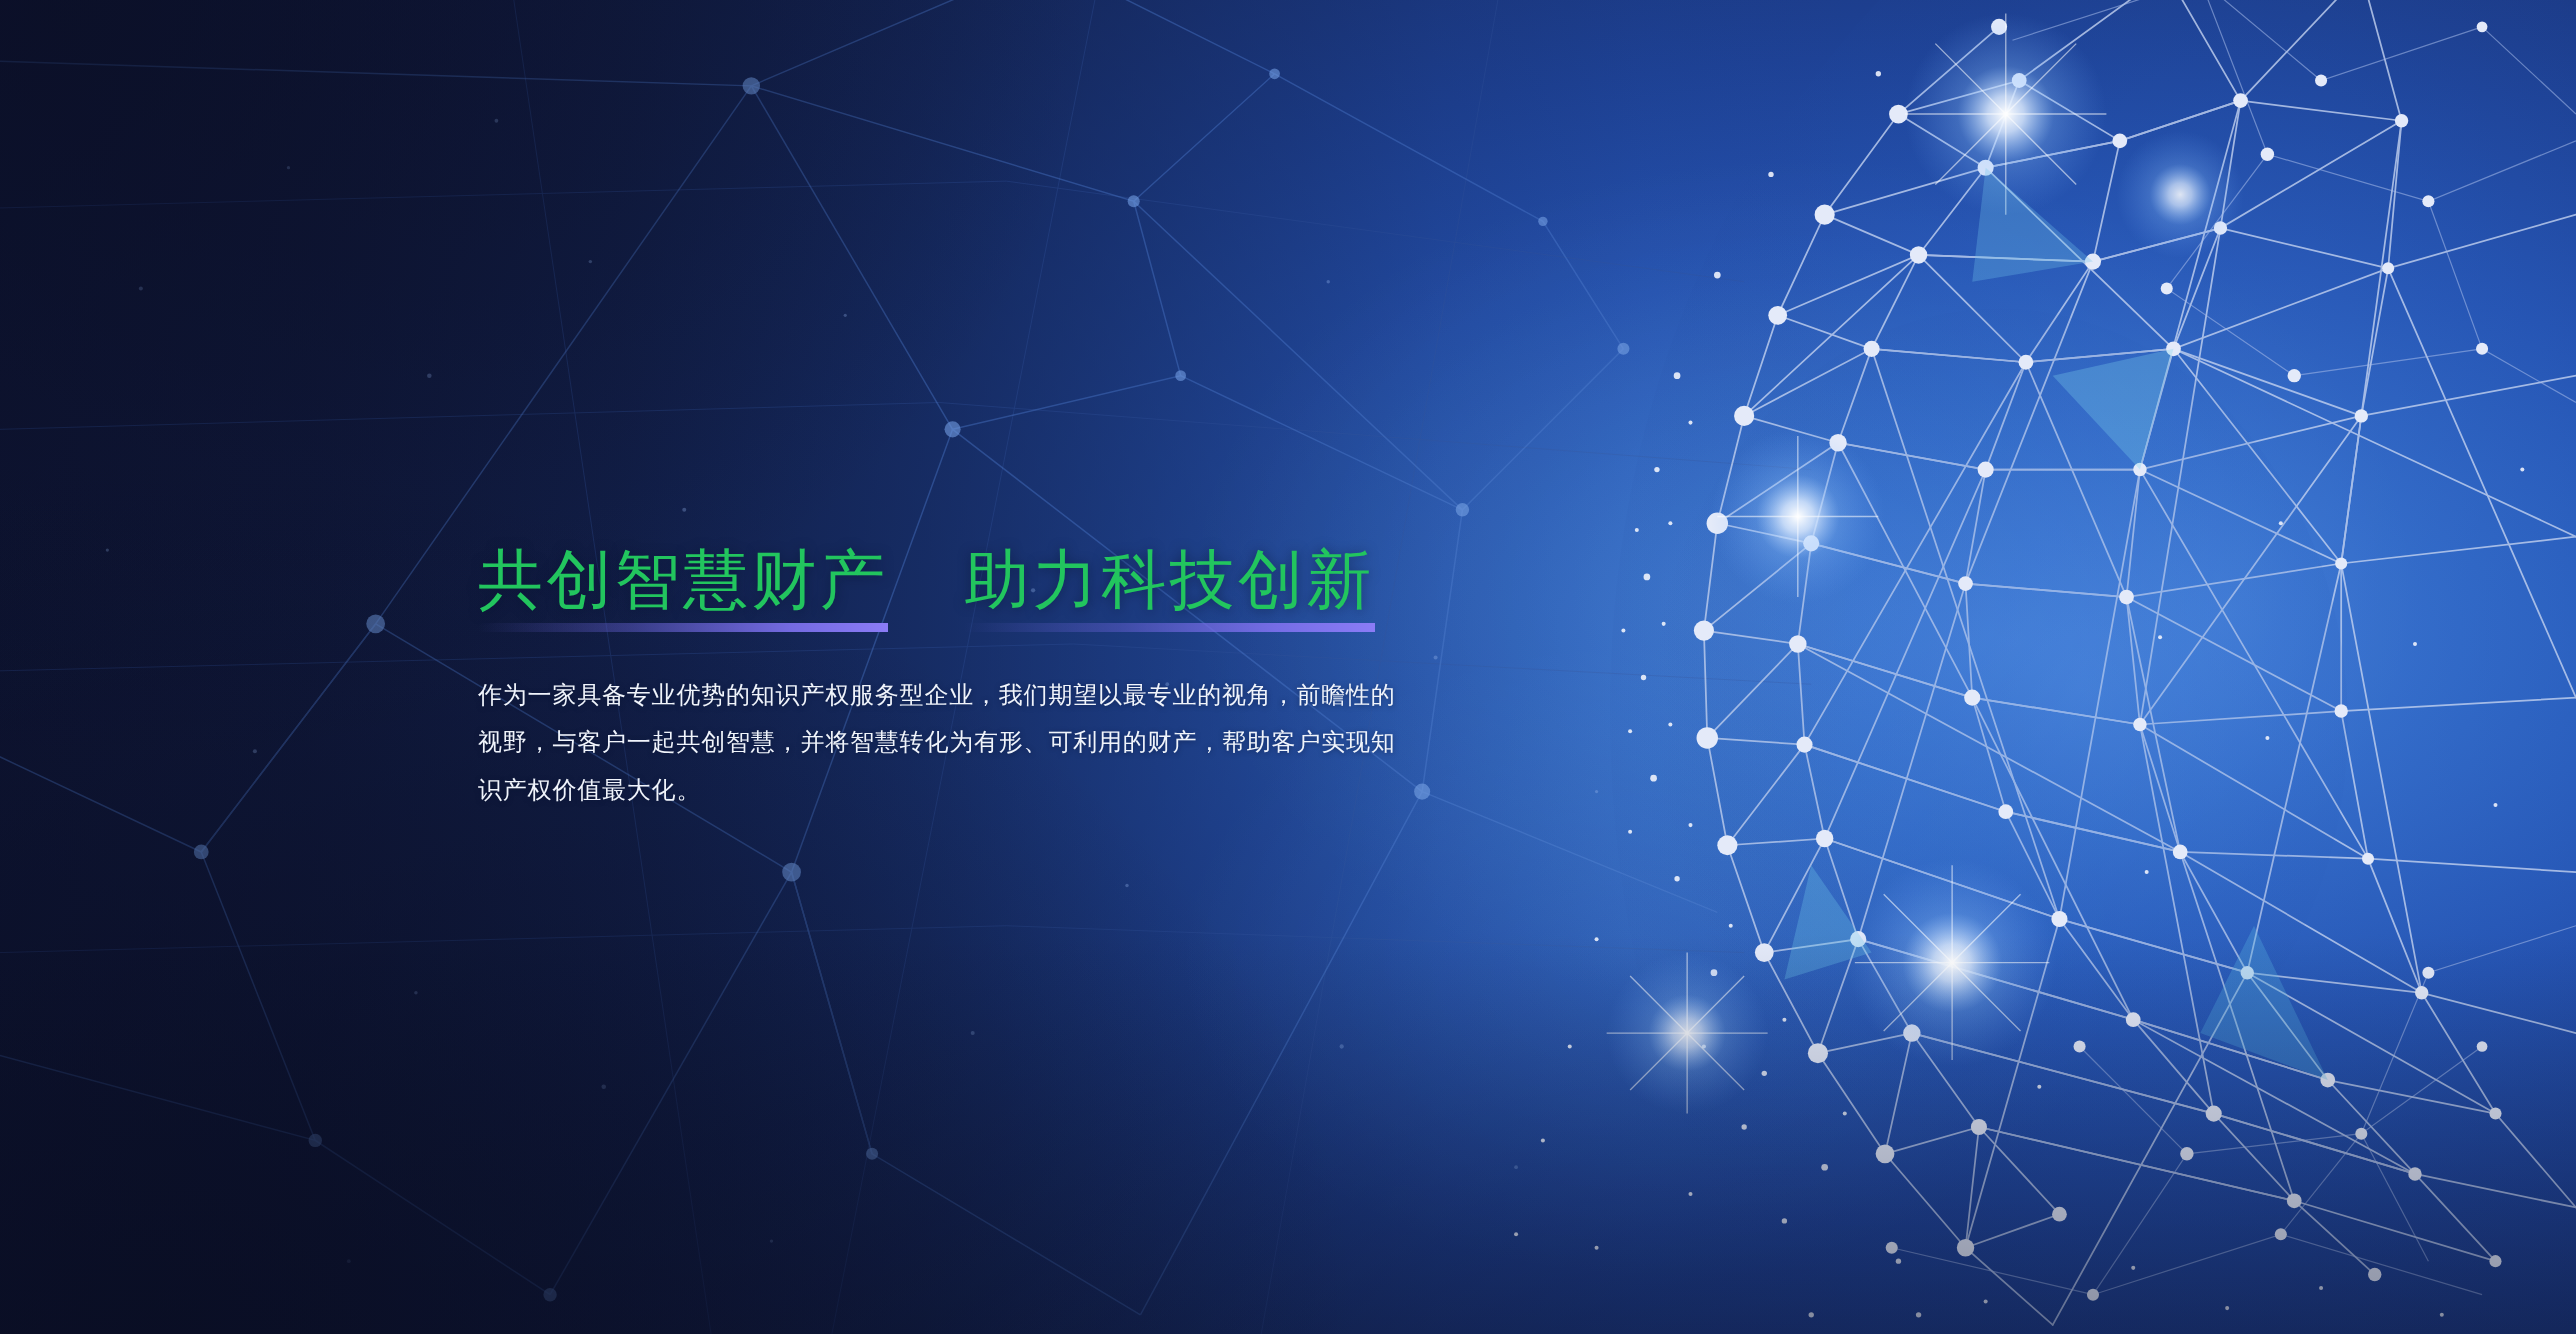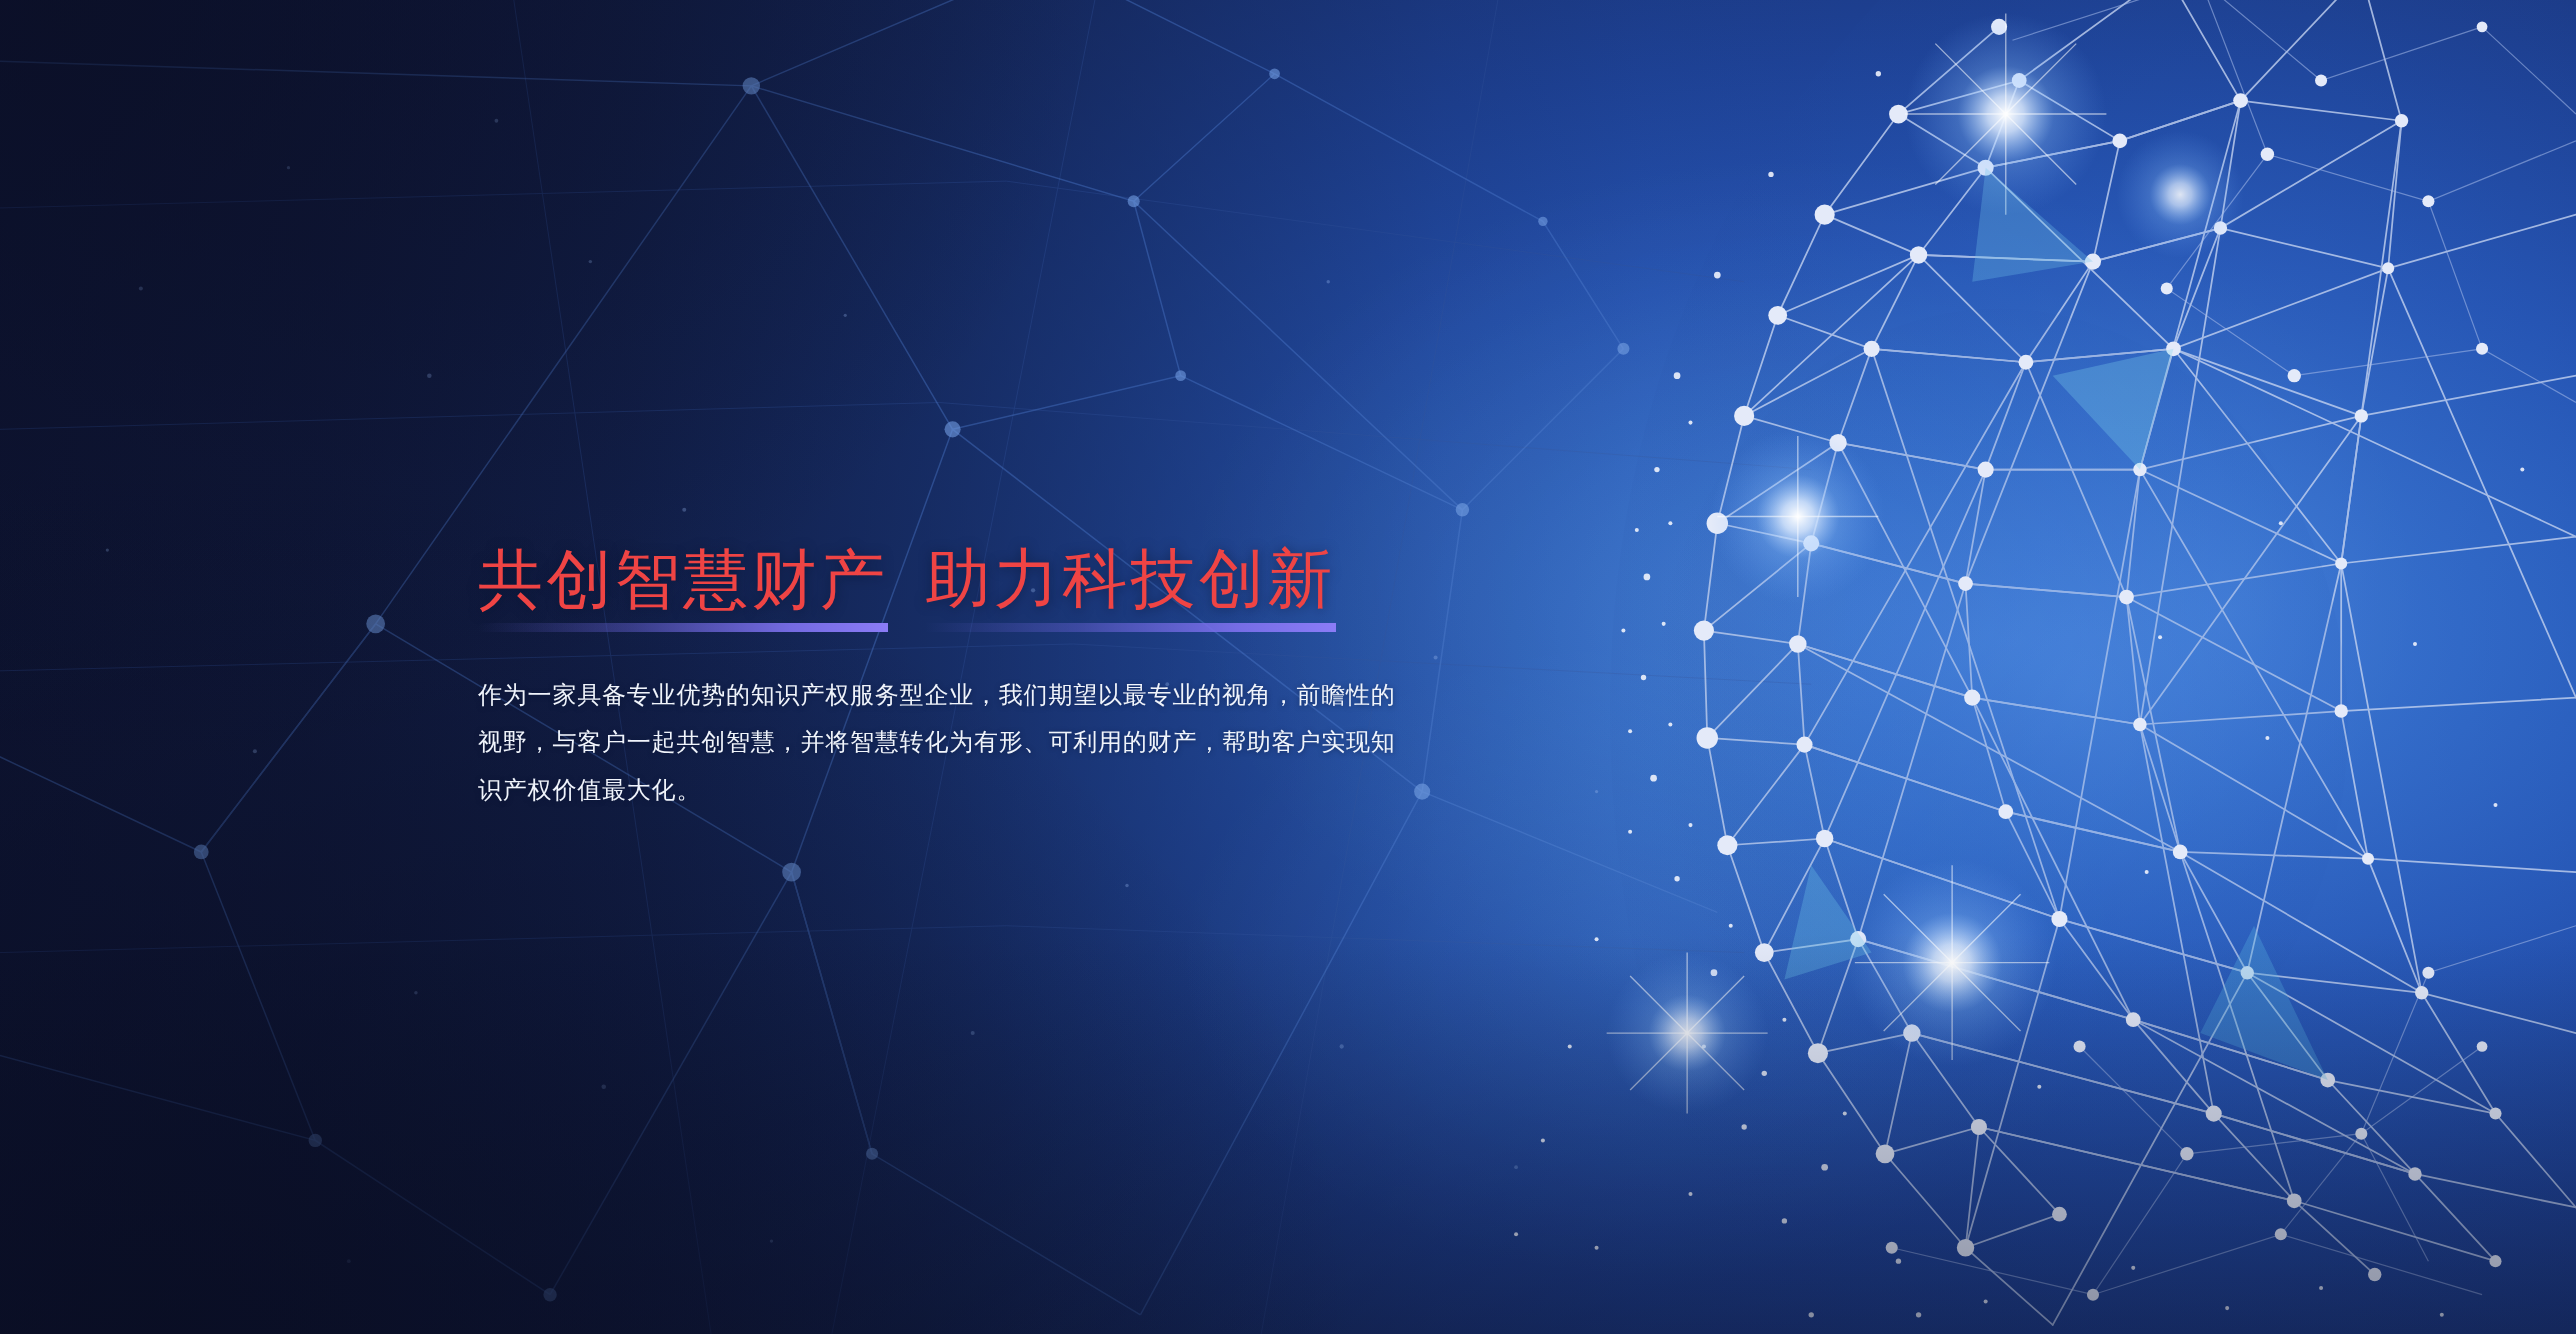--- a/index.html
+++ b/index.html
@@ -38,23 +38,23 @@
     background:
       radial-gradient(34% 46% at 70% 44%, rgba(120,180,255,.16) 0%, rgba(120,180,255,0) 70%),
       radial-gradient(26% 34% at 64% 72%, rgba(110,190,255,.12) 0%, rgba(110,190,255,0) 70%);
     mix-blend-mode:screen;
   }
   svg.layer{display:block;}
   
   #copy{position:absolute;left:478px;top:545px;width:953px;}
   .title-row{display:flex;align-items:flex-start;white-space:nowrap;}
   .title-grp{position:relative;}
-  .title-grp + .title-grp{margin-left:37px;font-family:Liberation Serif, serif;}
+  .title-grp + .title-grp{margin-left:76px;}
   .title-txt{
-    font-size:65px;line-height:1.07;color:#ef4444;font-weight:400;
+    font-size:65px;line-height:1.07;color:#22c55e;font-weight:400;
     letter-spacing:3.4px;
     text-shadow:0 1.3px 12px rgba(8,18,48,.55);
   }
   .title-rule{
     position:absolute;left:0;bottom:-17.4px;height:8.7px;width:100%;
     background:linear-gradient(90deg, rgba(120,110,230,0) 0%, rgba(104,98,214,.45) 38%, rgba(124,112,236,.92) 76%, #8b7cf6 100%);
   }
   #para{
     margin-top:56px;
     font-size:24px;line-height:1.98;color:#f0f4fb;font-weight:400;

